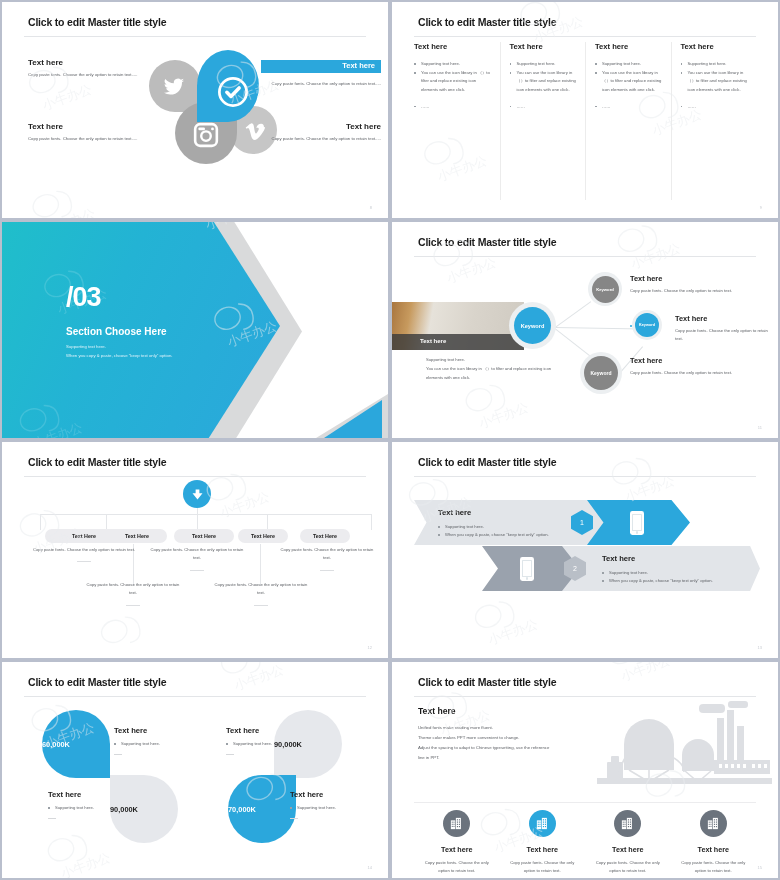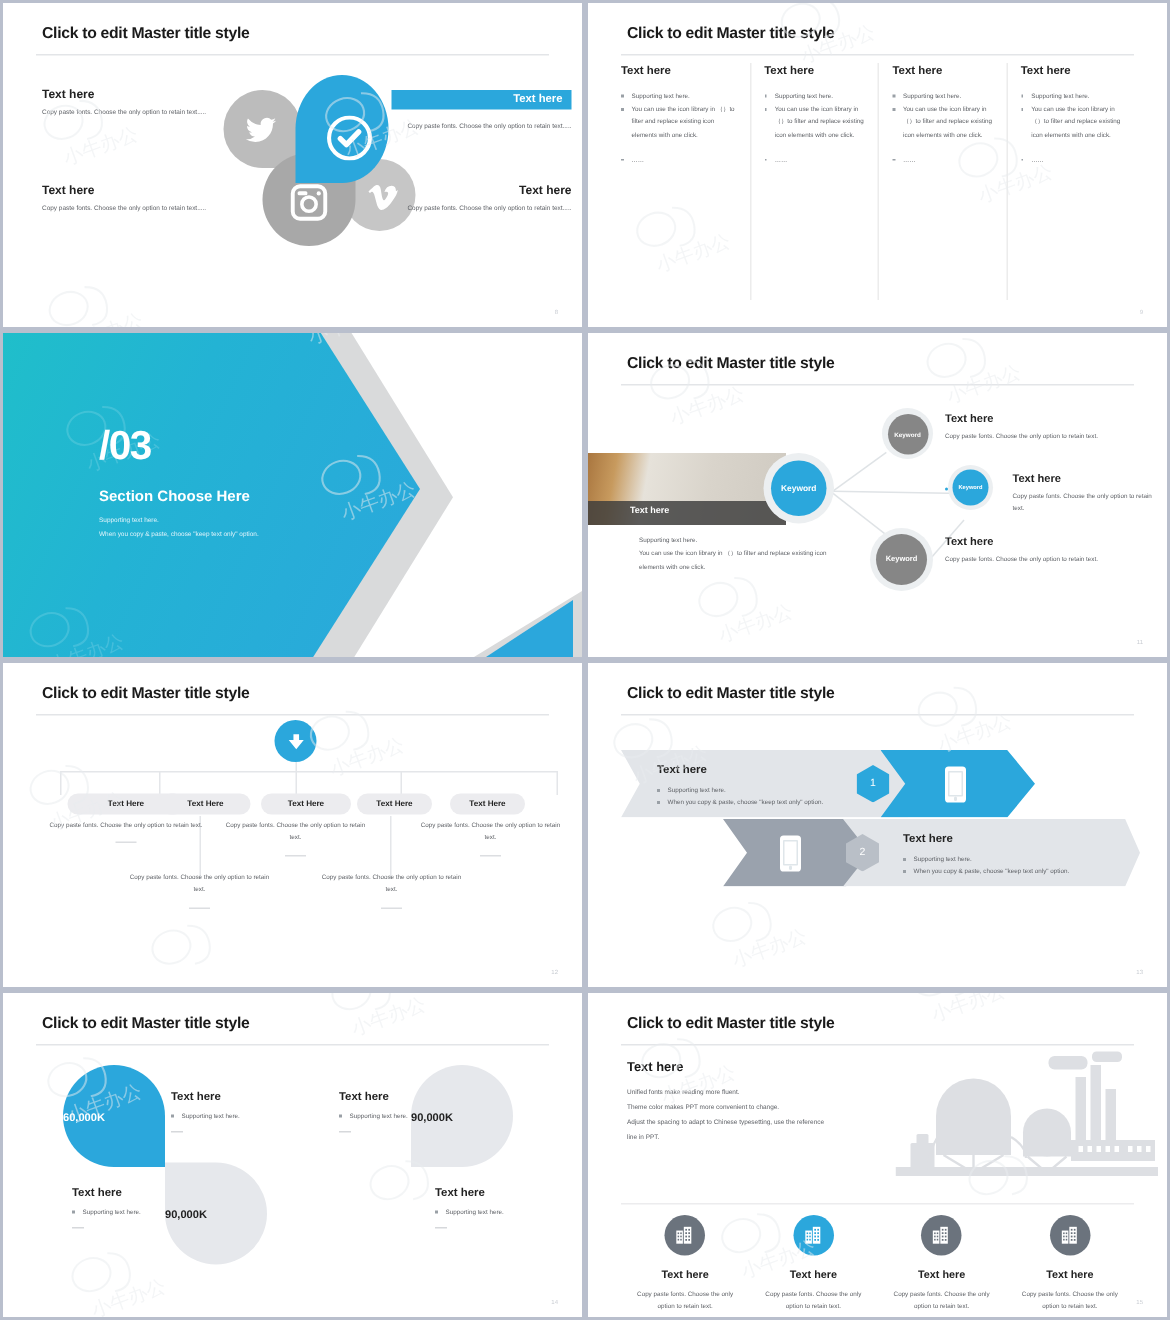--- a/index.html
+++ b/index.html
@@ -574,20 +574,23 @@
       <span>90,000K</span>
     </div>
     <div class="dtxt" style="left:224px;top:64px;width:82px;">
       <h5>Text here</h5>
       <ul class="dli">
         <li>Supporting text here.</li>
         <li class="dash"></li>
       </ul>
     </div>
 
+    <div class="drop" style="left:226px;top:113px;width:68px;height:68px;background:#2ba7dc;color:#fff;border-radius:50% 0 50% 50%;">
+      <span>70,000K</span>
+    </div>
     <div class="dtxt" style="left:288px;top:128px;width:86px;">
       <h5>Text here</h5>
       <ul class="dli">
         <li>Supporting text here.</li>
         <li class="dash"></li>
       </ul>
     </div>
 
     <div class="pgnum">14</div>
     <div class="wm">

